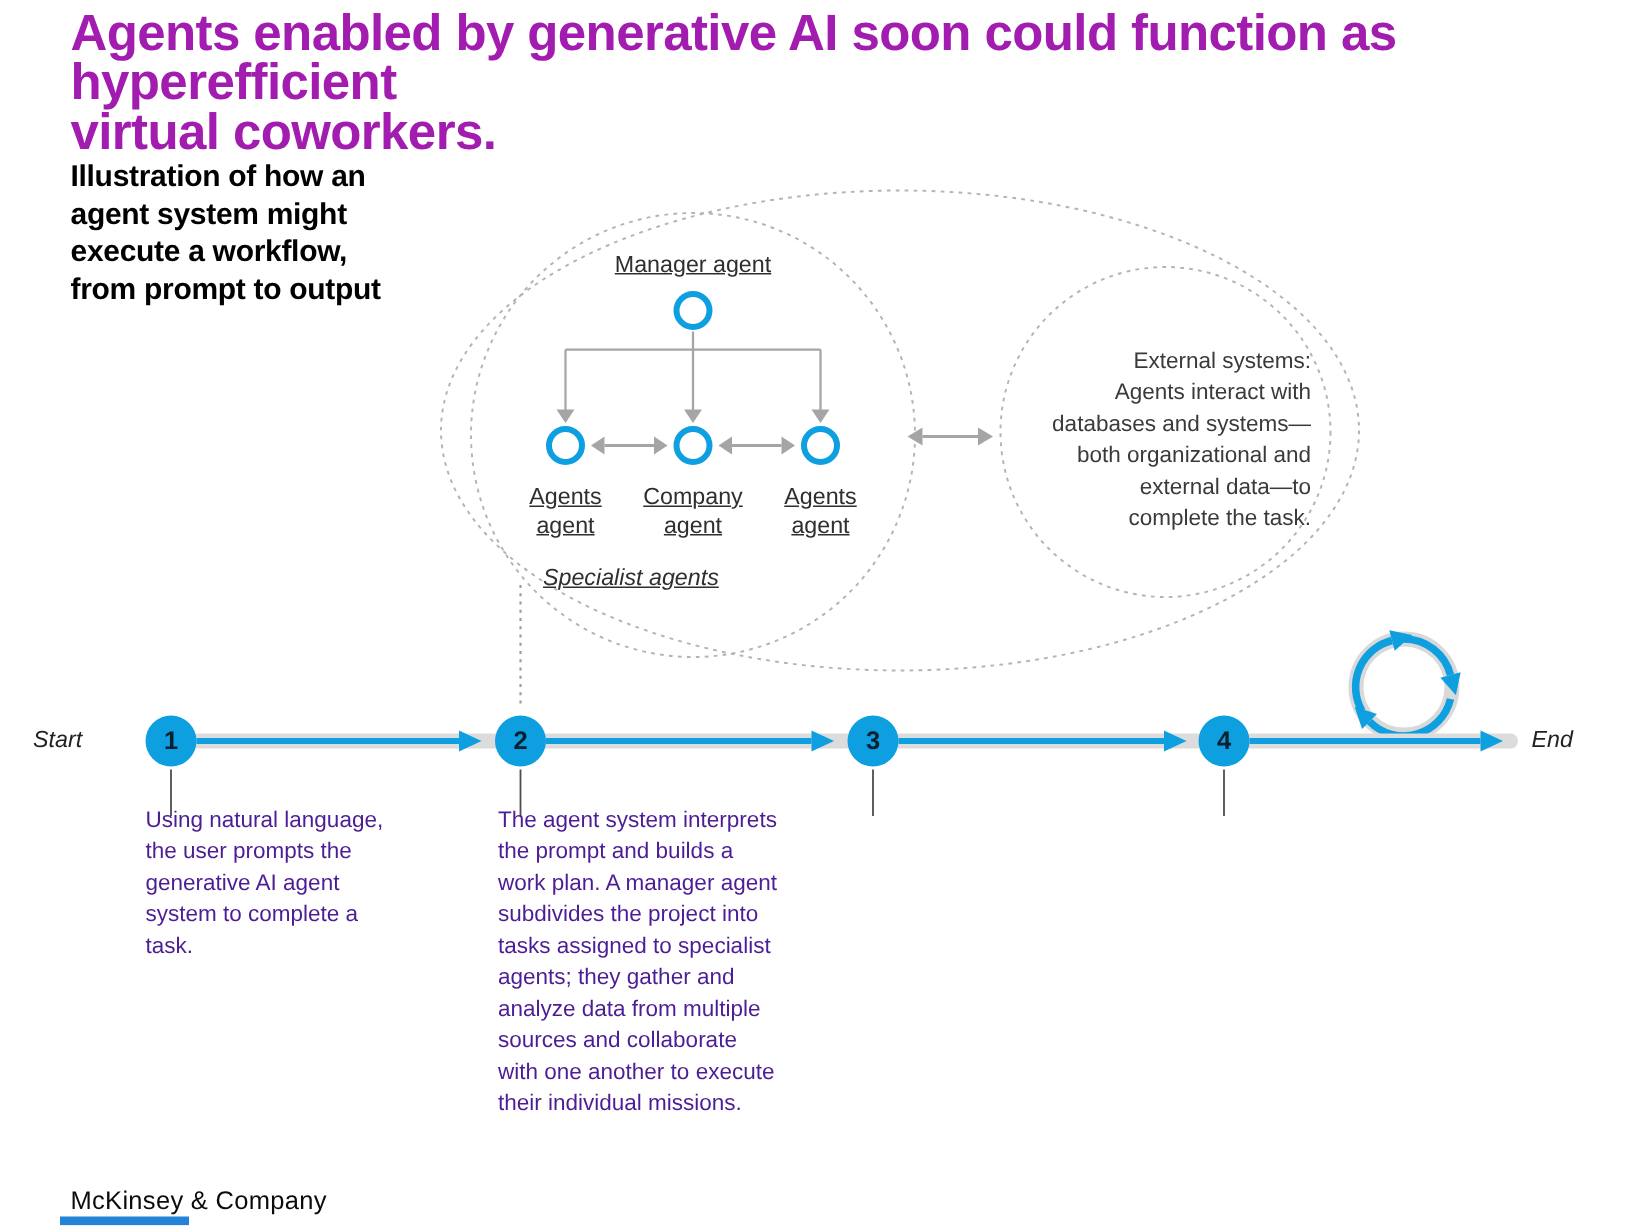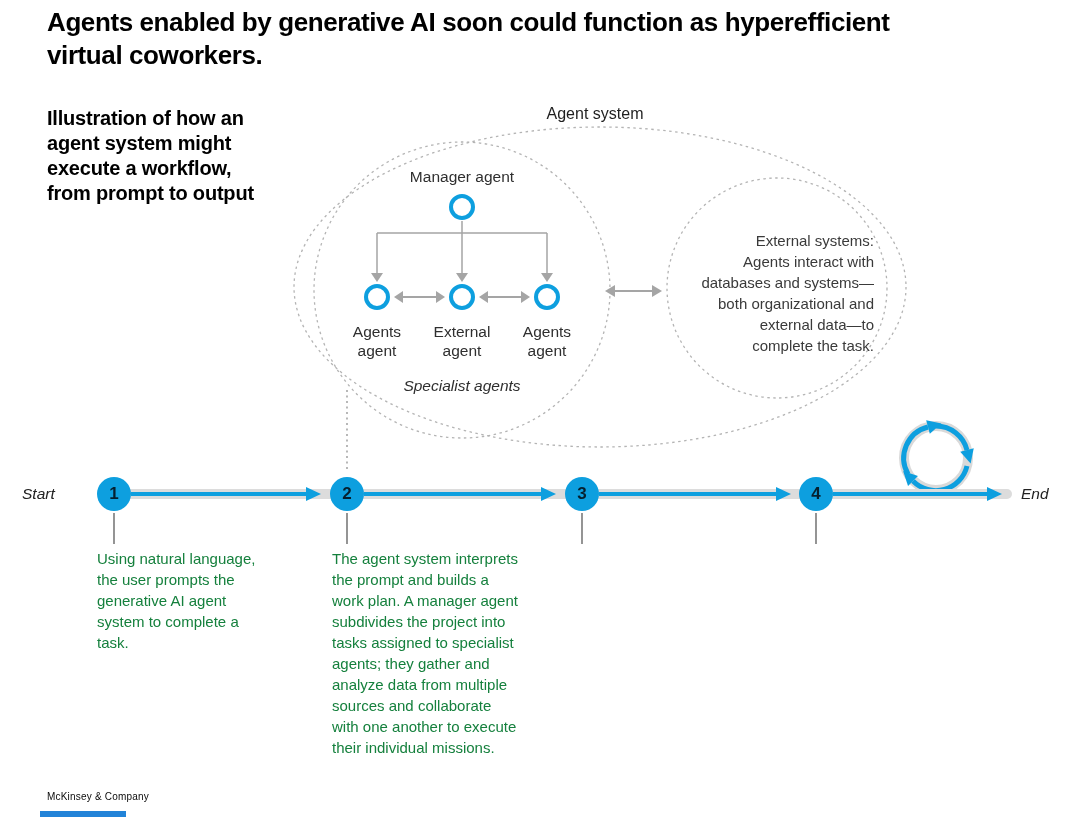--- a/index.html
+++ b/index.html
@@ -1,51 +1,50 @@
 <!DOCTYPE html>
 <html><head>
 <meta charset="utf-8">
 <style>
   html,body{margin:0;padding:0;background:#fff;}
   .canvas{position:relative;width:1087px;height:817px;background:#ffffff;overflow:hidden;
           font-family:"Liberation Sans",sans-serif;color:#383838;}
   .abs{position:absolute;}
   .preline{white-space:pre-line;}
-  .title{left:47px;top:6px;width:1000px;margin:0;font-size:26px;line-height:33px;
-         font-weight:bold;color:#000000;letter-spacing:-0.4px;}
+  .title{left:47px;top:6px;width:1000px;margin:0;font-size:34px;line-height:33px;
+         font-weight:bold;color:#a21caf;letter-spacing:-0.4px;}
   .subtitle{left:47px;top:106px;width:260px;font-size:20px;line-height:25px;
             font-weight:bold;color:#000000;letter-spacing:-0.2px;}
   .sys-label{left:470px;top:105px;width:250px;text-align:center;font-size:16px;color:#1f1f1f;}
-  .node-label{text-align:center;font-size:15.5px;line-height:19px;color:#2f2f2f;}
-  .caption-italic{font-style:italic;font-size:15.5px;color:#2f2f2f;text-align:center;}
+  .node-label{text-align:center;font-size:15.5px;line-height:19px;color:#2f2f2f;text-decoration:underline;}
+  .caption-italic{font-style:italic;font-size:15.5px;color:#2f2f2f;text-decoration:underline;}
   .external-text{left:682px;top:230px;width:192px;text-align:right;font-size:15px;
                  line-height:21px;color:#3a3a3a;}
   .agent-circle{width:26px;height:26px;box-sizing:border-box;border:4px solid #0d9fdf;
                 border-radius:50%;background:#fff;}
   .step-circle{width:34px;height:34px;border-radius:50%;background:#0d9fdf;color:#06202f;
                font-weight:bold;font-size:17px;display:flex;align-items:center;justify-content:center;}
   .endpoint-label{font-style:italic;font-size:15.5px;color:#222;}
-  .step-desc{top:548px;font-size:15px;line-height:21px;color:#15803d;}
-  .footer-brand{left:47px;top:791px;font-size:10px;color:#0b0b0b;letter-spacing:0.2px;}
+  .step-desc{top:536px;font-size:15px;line-height:21px;color:#4c1d95;}
+  .footer-brand{left:47px;top:791px;font-size:17px;color:#0b0b0b;letter-spacing:0.2px;}
   .footer-bar{left:40px;top:811px;width:86px;height:6px;background:#2283d8;}
 </style>
 </head>
 <body>
 
 <div class="canvas">
 
   <h1 class="abs title preline">Agents enabled by generative AI soon could function as hyperefficient
 virtual coworkers.</h1>
 
   <div class="abs subtitle preline">Illustration of how an
 agent system might
 execute a workflow,
 from prompt to output</div>
 
-  <div class="abs sys-label">Agent system</div>
 
   <svg class="abs" style="left:0;top:0" width="1087" height="817" viewBox="0 0 1087 817">
 
     <ellipse cx="600" cy="287" rx="306" ry="160" fill="none" stroke="#b4b4b4" stroke-width="1.3" stroke-dasharray="2.5 3.5"></ellipse>
     <circle cx="462" cy="290" r="148" fill="none" stroke="#b4b4b4" stroke-width="1.3" stroke-dasharray="2.5 3.5"></circle>
     <circle cx="777" cy="288" r="110" fill="none" stroke="#b4b4b4" stroke-width="1.3" stroke-dasharray="2.5 3.5"></circle>
 
     <g stroke="#a5a5a5" stroke-width="1.5" fill="#a5a5a5">
       <line x1="462" y1="221" x2="462" y2="233"></line>
       <line x1="377" y1="233" x2="547" y2="233"></line>
@@ -110,21 +109,21 @@
   </svg>
 
   <div class="abs node-label" style="left:387px;top:167px;width:150px">Manager agent</div>
   <div class="abs agent-circle" style="left:449px;top:194px"></div>
 
   <div class="abs agent-circle" style="left:364px;top:284px"></div>
   <div class="abs agent-circle" style="left:449px;top:284px"></div>
   <div class="abs agent-circle" style="left:534px;top:284px"></div>
 
   <div class="abs node-label" style="left:337px;top:322px;width:80px">Agents agent</div>
-  <div class="abs node-label" style="left:422px;top:322px;width:80px">External agent</div>
+  <div class="abs node-label" style="left:422px;top:322px;width:80px">Company agent</div>
   <div class="abs node-label" style="left:507px;top:322px;width:80px">Agents agent</div>
 
   <div class="abs caption-italic" style="left:362px;top:377px;width:200px">Specialist agents</div>
 
   <div class="abs external-text preline">External systems:
 Agents interact with
 databases and systems—
 both organizational and
 external data—to
 complete the task.</div>

